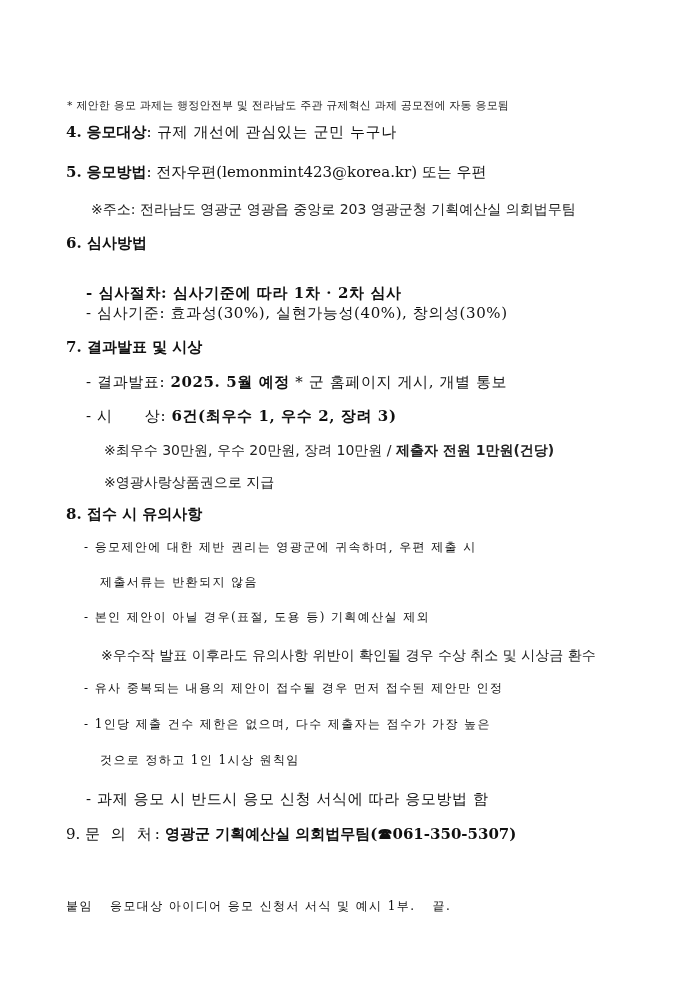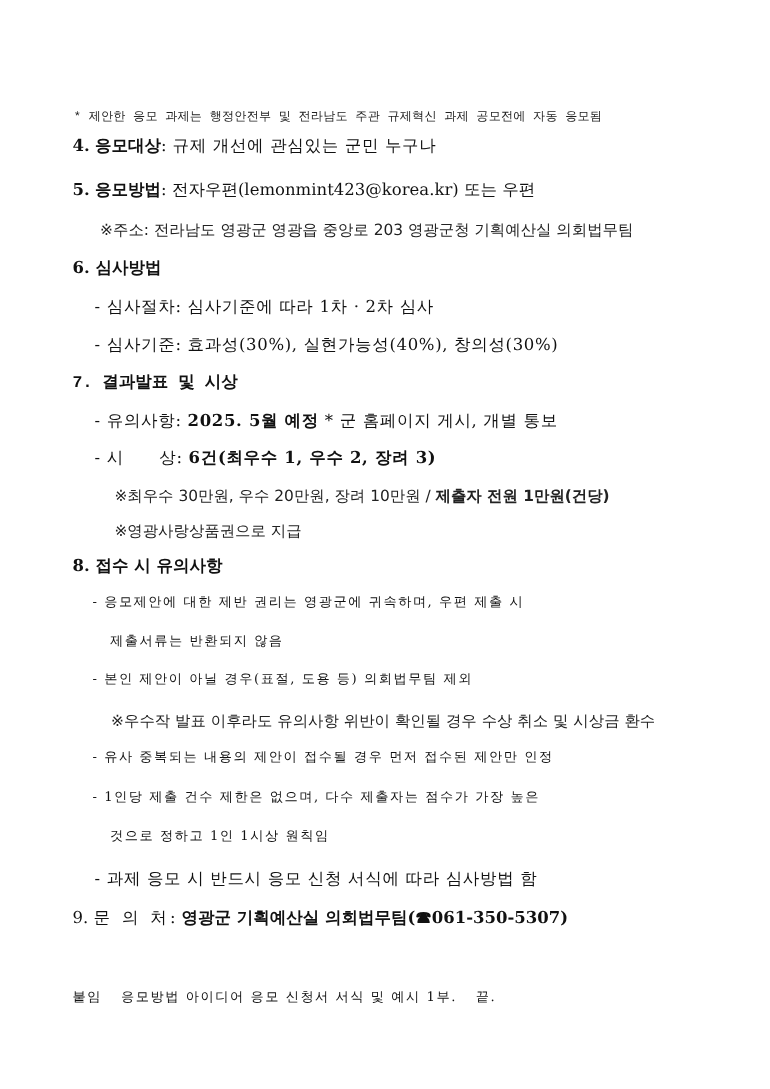--- a/index.html
+++ b/index.html
@@ -11,71 +11,71 @@
     .f-note { font-size: 14px; color: #222; }
     .f-head { font-size: 15px; }
     .f-body { font-size: 15px; letter-spacing: 0.6px; }
     .f-big { font-size: 12px; letter-spacing: 1.4px; }
     b, .b { font-weight: bold; }
     .u { text-underline-offset: 3px; }
   </style>
 </head>
 <body>
 
-<div class="line sans f-small" style="left:67px; top:98px;font-family:Liberation Mono, monospace;">* 제안한 응모 과제는 행정안전부 및 전라남도 주관 규제혁신 과제 공모전에 자동 응모됨</div>
+<div class="line sans f-small" style="left:67px; top:98px;">* 제안한 응모 과제는 행정안전부 및 전라남도 주관 규제혁신 과제 공모전에 자동 응모됨</div>
 
 <div class="line serif f-head" style="left:66px; top:123px;">
   <span class="b">4.</span>
   <span class="b">응모대상</span><span>:</span><span class="f-body"> 규제 개선에 관심있는 군민 누구나</span>
 </div>
 
 <div class="line serif f-head" style="left:66px; top:163px;">
   <span class="b">5.</span>
   <span class="b">응모방법</span><span>:</span><span> 전자우편(lemonmint423@korea.kr) 또는 우편</span>
 </div>
 
 <div class="line sans f-note" style="left:91px; top:201px;">※주소: 전라남도 영광군 영광읍 중앙로 203 영광군청 기획예산실 의회법무팀</div>
 
 <div class="line serif f-head b" style="left:66px; top:234px;">
   <span>6.</span>
   <span>심사방법</span>
 </div>
-<div class="line serif f-body" style="left:86px; top:270px;">- 심사절차: 심사기준에 따라 1차 · 2차 심사</div>
+<div class="line serif f-body" style="left:86px; top:284px;font-weight:bold;">- 심사절차: 심사기준에 따라 1차 · 2차 심사</div>
 <div class="line serif f-body" style="left:86px; top:304px;">- 심사기준: 효과성(30%), 실현가능성(40%), 창의성(30%)</div>
 
-<div class="line serif f-head b" style="left:66px; top:338px;font-family:Liberation Mono, monospace;">
+<div class="line serif f-head b" style="left:66px; top:338px;">
   <span>7.</span>
   <span>결과발표 및 시상</span>
 </div>
 <div class="line serif f-body" style="left:86px; top:373px;">
-  <span>- 유의사항: </span><span class="b u">2025. 5월 예정</span><span>  * 군 홈페이지 게시, 개별 통보</span>
+  <span>- 결과발표: </span><span class="b u">2025. 5월 예정</span><span>  * 군 홈페이지 게시, 개별 통보</span>
 </div>
 <div class="line serif f-body" style="left:86px; top:407px;">
   <span style="white-space:pre">- 시      상: </span><span class="b">6건(</span><span class="b u">최우수 1, 우수 2, 장려 3</span><span class="b">)</span>
 </div>
 <div class="line sans f-note" style="left:104px; top:442px;text-align:center;">
   <span>※최우수 30만원, 우수 20만원, 장려 10만원 / </span><span class="b u">제출자 전원 1만원(건당)</span>
 </div>
 <div class="line sans f-note" style="left:104px; top:474px;">※영광사랑상품권으로 지급</div>
 
 <div class="line serif f-head b" style="left:66px; top:505px;">
   <span>8.</span>
   <span>접수 시 유의사항</span>
 </div>
 <div class="line serif f-big" style="left:84px; top:539px;">- 응모제안에 대한 제반 권리는 영광군에 귀속하며, 우편 제출 시</div>
 <div class="line serif f-big" style="left:100px; top:574px;">제출서류는 반환되지 않음</div>
-<div class="line serif f-big" style="left:84px; top:609px;">- 본인 제안이 아닐 경우(표절, 도용 등) 의회법무팀 제외</div>
+<div class="line serif f-big" style="left:84px; top:609px;">- 본인 제안이 아닐 경우(표절, 도용 등) 기획예산실 제외</div>
 <div class="line sans f-note" style="left:101px; top:647px;">※우수작 발표 이후라도 유의사항 위반이 확인될 경우 수상 취소 및 시상금 환수</div>
 <div class="line serif f-big" style="left:84px; top:680px;text-align:center;">- 유사 중복되는 내용의 제안이 접수될 경우 먼저 접수된 제안만 인정</div>
 <div class="line serif f-big" style="left:84px; top:716px;">- 1인당 제출 건수 제한은 없으며, 다수 제출자는 점수가 가장 높은</div>
 <div class="line serif f-big" style="left:100px; top:752px;">것으로 정하고 1인 1시상 원칙임</div>
-<div class="line serif f-body" style="left:86px; top:790px;">- 과제 응모 시 반드시 응모 신청 서식에 따라 심사방법 함</div>
+<div class="line serif f-body" style="left:86px; top:790px;">- 과제 응모 시 반드시 응모 신청 서식에 따라 응모방법 함</div>
 
 <div class="line serif f-head" style="left:66px; top:825px;">
   <span>9.</span>
   <span style="letter-spacing:3px">문 의 처</span><span>:</span><span class="b"> 영광군 기획예산실 의회법무팀(☎061-350-5307)</span>
 </div>
 
 <div class="line serif f-big" style="left:66px; top:898px;">
   <span>붙임</span>
-  <span style="margin-left:12px">응모방법 아이디어 응모 신청서 서식 및 예시 1부.</span>
+  <span style="margin-left:12px">응모대상 아이디어 응모 신청서 서식 및 예시 1부.</span>
   <span style="margin-left:12px">끝.</span>
 </div>
 
 </body></html>

